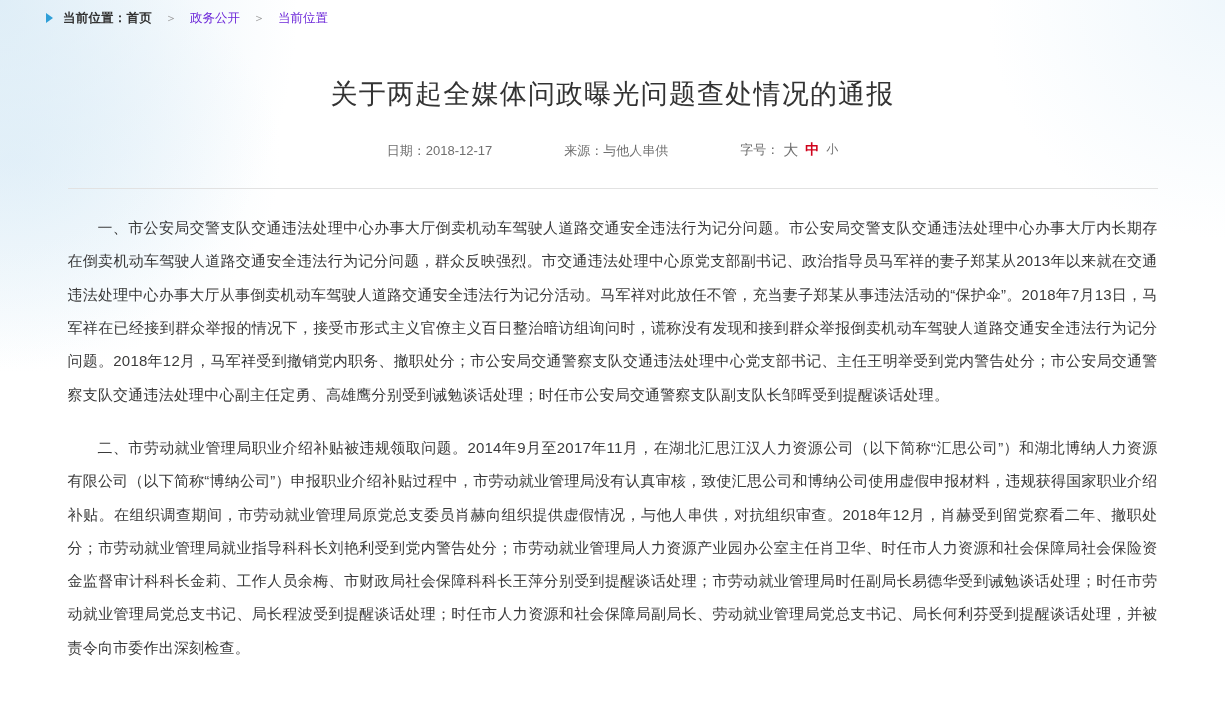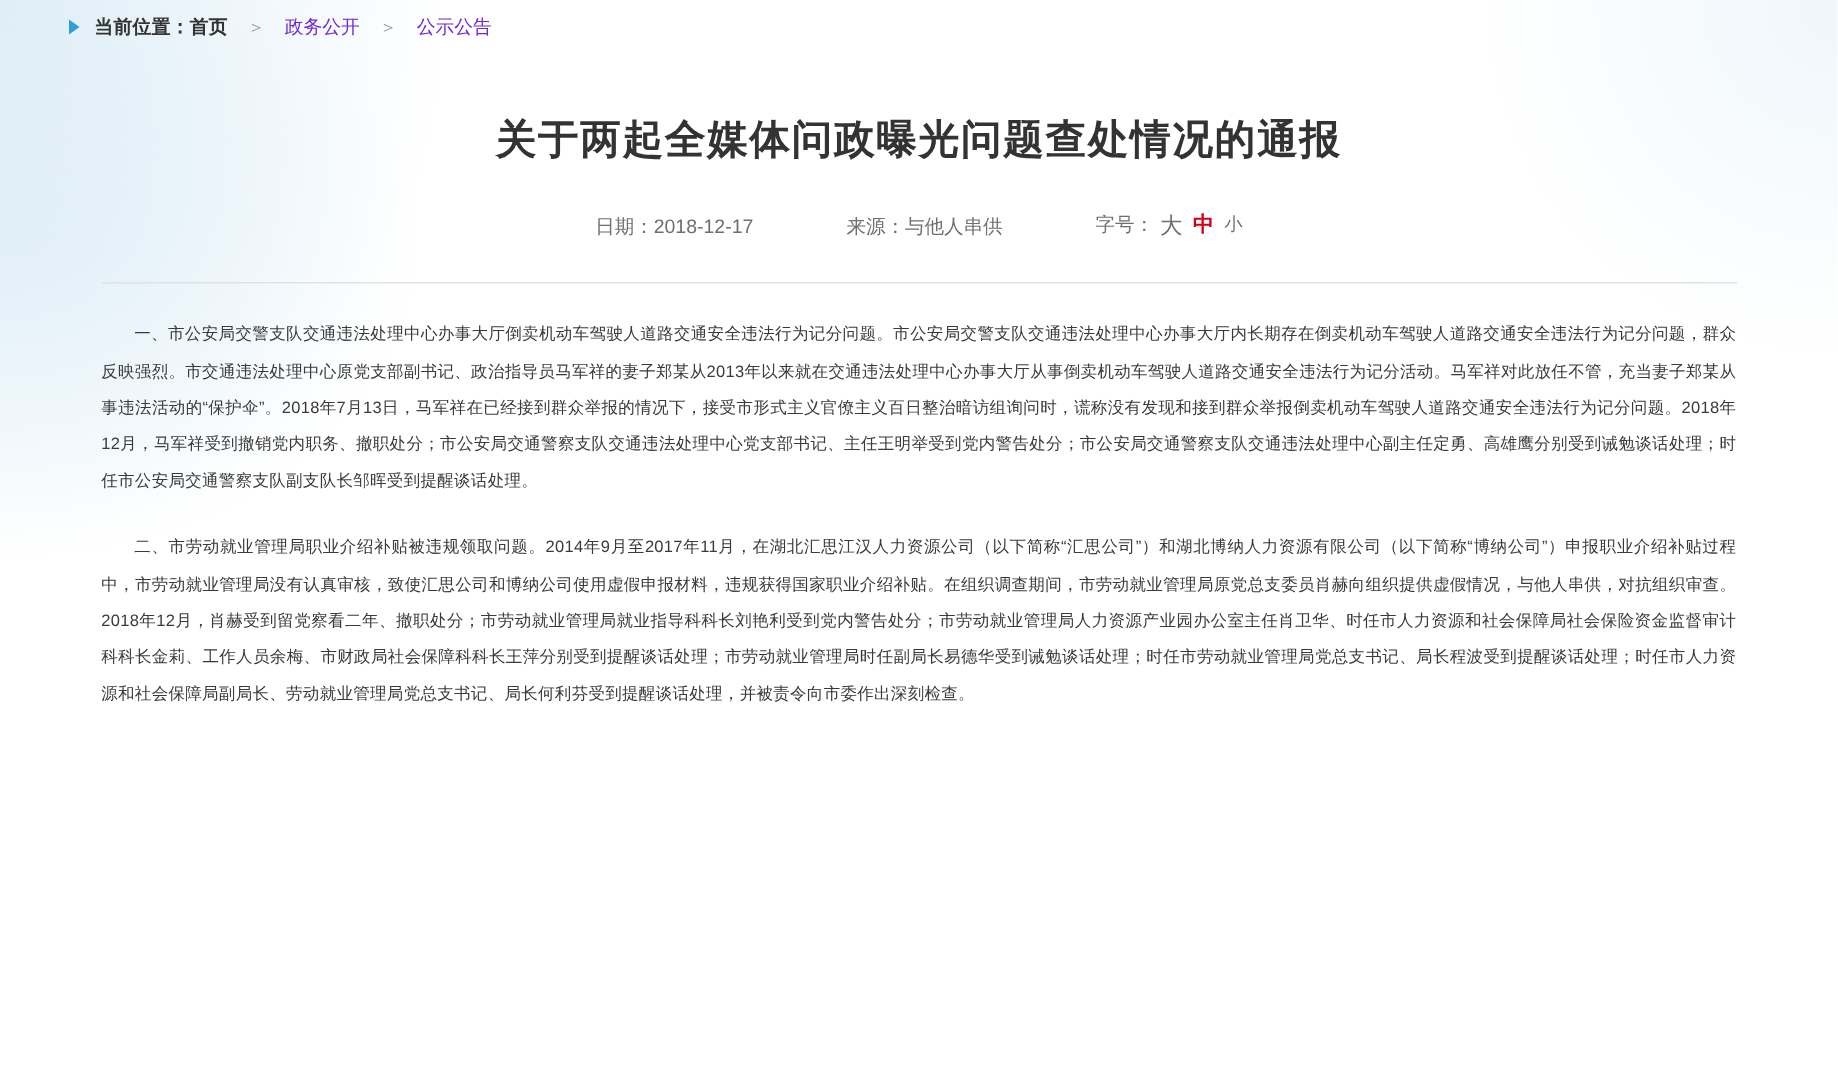--- a/index.html
+++ b/index.html
@@ -75,33 +75,33 @@
   }
 
   
   .title-block {
     text-align: center;
     padding-top: 22px;
   }
   .doc-title {
     font-family: "DejaVu Sans", "Liberation Sans", sans-serif;
     font-size: 27px;
-    font-weight: bold;
+    font-weight: normal;
     color: #333333;
     letter-spacing: 1.2px;
     line-height: 1.3;
   }
   .meta-row {
     margin-top: 30px;
     font-size: 13px;
     color: #6f6f6f;
     display: flex;
     justify-content: center;
     align-items: center;
-    gap: 6px;
+    gap: 16px;
   }
   .meta-item { margin: 0 28px; white-space: nowrap; }
   .fontsize-group { display: inline-flex; align-items: flex-start; }
   .fs-big   { font-size: 15px; color: #6f6f6f; cursor: pointer; margin-left: 4px;}
   .fs-mid   { font-size: 14px; color: #d0021b; font-weight: bold; cursor: pointer; margin: 0 7px; }
   .fs-small { font-size: 12px; color: #6f6f6f; cursor: pointer; }
 
   
   .divider {
     width: 1090px;
@@ -109,21 +109,21 @@
     border: 0;
     border-top: 1px solid #e2e2e2;
     height: 0;
   }
 
   
   .article {
     width: 1090px;
     margin: 0 auto;
     padding-top: 22px;
-    font-size: 11px;
+    font-size: 15px;
     line-height: 2.22;
     color: #3a3a3a;
     text-align: justify;
     letter-spacing: 0.2px;
   }
   .article p {
     margin: 0 0 20px 0;
     text-indent: 2em;
   }
 </style>
@@ -134,21 +134,21 @@
 <div class="bg-wash2"></div>
 
 <div class="page">
 
   <div class="breadcrumb">
     <span class="bc-arrow"></span>
     <span class="bc-label">当前位置：首页</span>
     <span class="bc-sep">＞</span>
     <a class="bc-link" href="#">政务公开</a>
     <span class="bc-sep">＞</span>
-    <a class="bc-link" href="#">公示公告</a>
+    <a class="bc-link" href="#">当前位置</a>
   </div>
 
   <div class="title-block">
     <h1 class="doc-title">关于两起全媒体问政曝光问题查处情况的通报</h1>
     <div class="meta-row">
       <span class="meta-item">日期：2018-12-17</span>
       <span class="meta-item">来源：与他人串供</span>
       <span class="meta-item fontsize-group">
         <span>字号：</span>
         <span class="fs-big">大</span>

